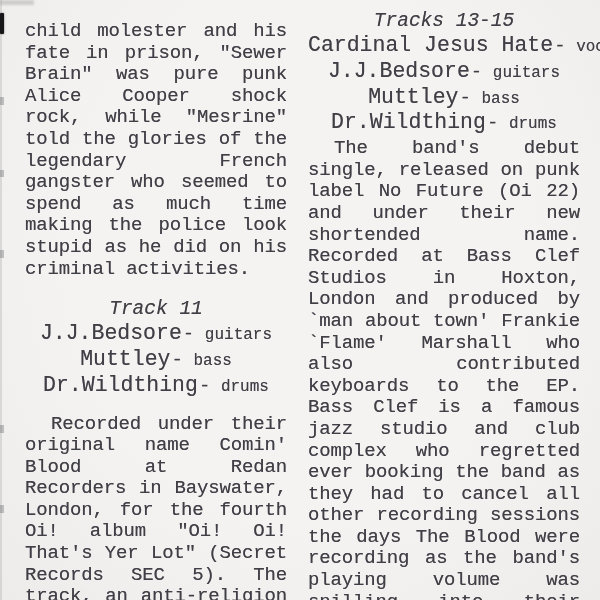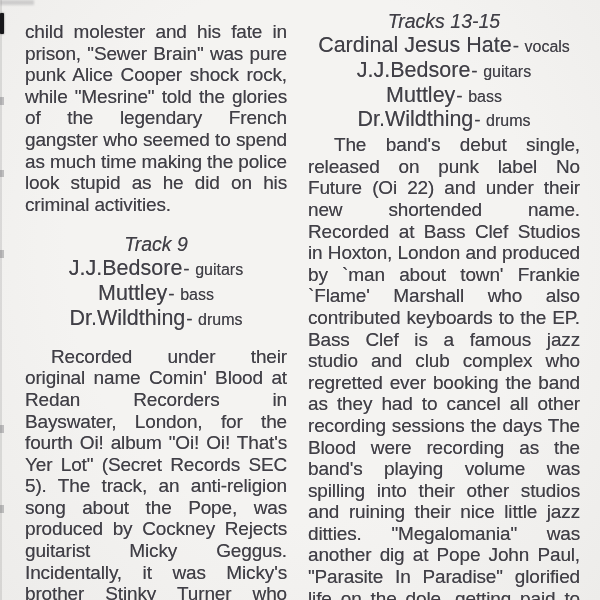--- a/index.html
+++ b/index.html
@@ -6,21 +6,21 @@
     margin: 0;
     padding: 0;
     background: #e9e8e6;
   }
   .page {
     position: relative;
     width: 600px;
     height: 600px;
     overflow: hidden;
     background: radial-gradient(ellipse at 50% 42%, #f4f3f1 55%, #edecea 100%);
-    font-family: Liberation Sans, sans-serif;
+    font-family: Liberation Mono, monospace;
     color: #403f46;
   }
   
   .edge-line {
     position: absolute; left: 0; top: 0;
     width: 2px; height: 600px;
     background: rgba(110,110,112,0.18);
   }
   .corner-mark {
     position: absolute; left: 0; top: 13px;
@@ -88,21 +88,21 @@
   <div class="edge-tick tick-1"></div>
   <div class="edge-tick tick-2"></div>
   <div class="edge-tick tick-3"></div>
   <div class="edge-tick tick-4"></div>
   <div class="edge-tick tick-5"></div>
 
   <div class="col col-left">
     <p class="body-text">child molester and his fate in prison, "Sewer Brain" was pure punk Alice Cooper shock rock, while "Mesrine" told the glories of the legendary French gangster who seemed to spend as much time making the police look stupid as he did on his criminal activities.</p>
 
     <div class="credits credits-left">
-      <div class="credits-heading">Track 9</div>
+      <div class="credits-heading">Track 11</div>
       <div class="credit-line">
         <span class="credit-name">J.J.Bedsore</span><span class="credit-sep">-</span> <span class="credit-role">guitars</span>
       </div>
       <div class="credit-line">
         <span class="credit-name">Muttley</span><span class="credit-sep">-</span> <span class="credit-role">bass</span>
       </div>
       <div class="credit-line">
         <span class="credit-name">Dr.Wildthing</span><span class="credit-sep">-</span> <span class="credit-role">drums</span>
       </div>
     </div>

